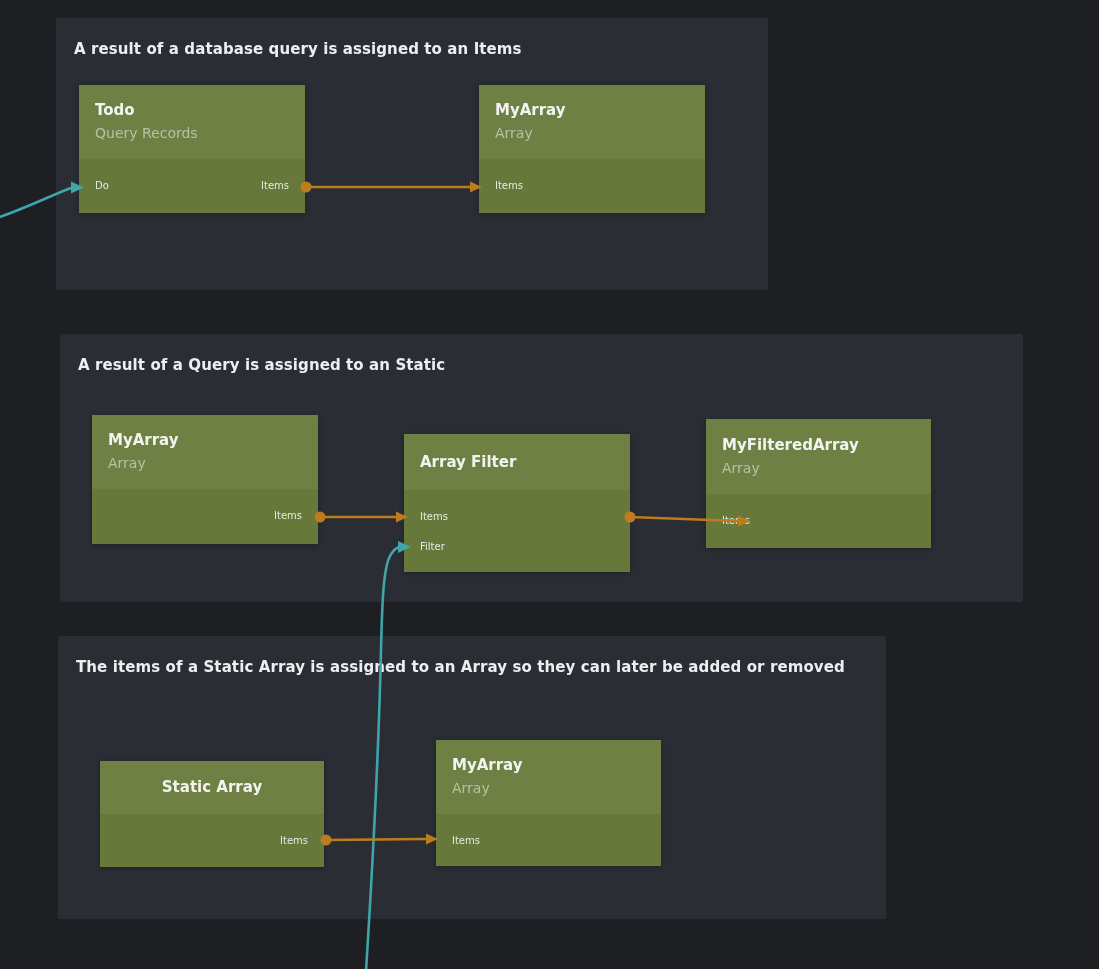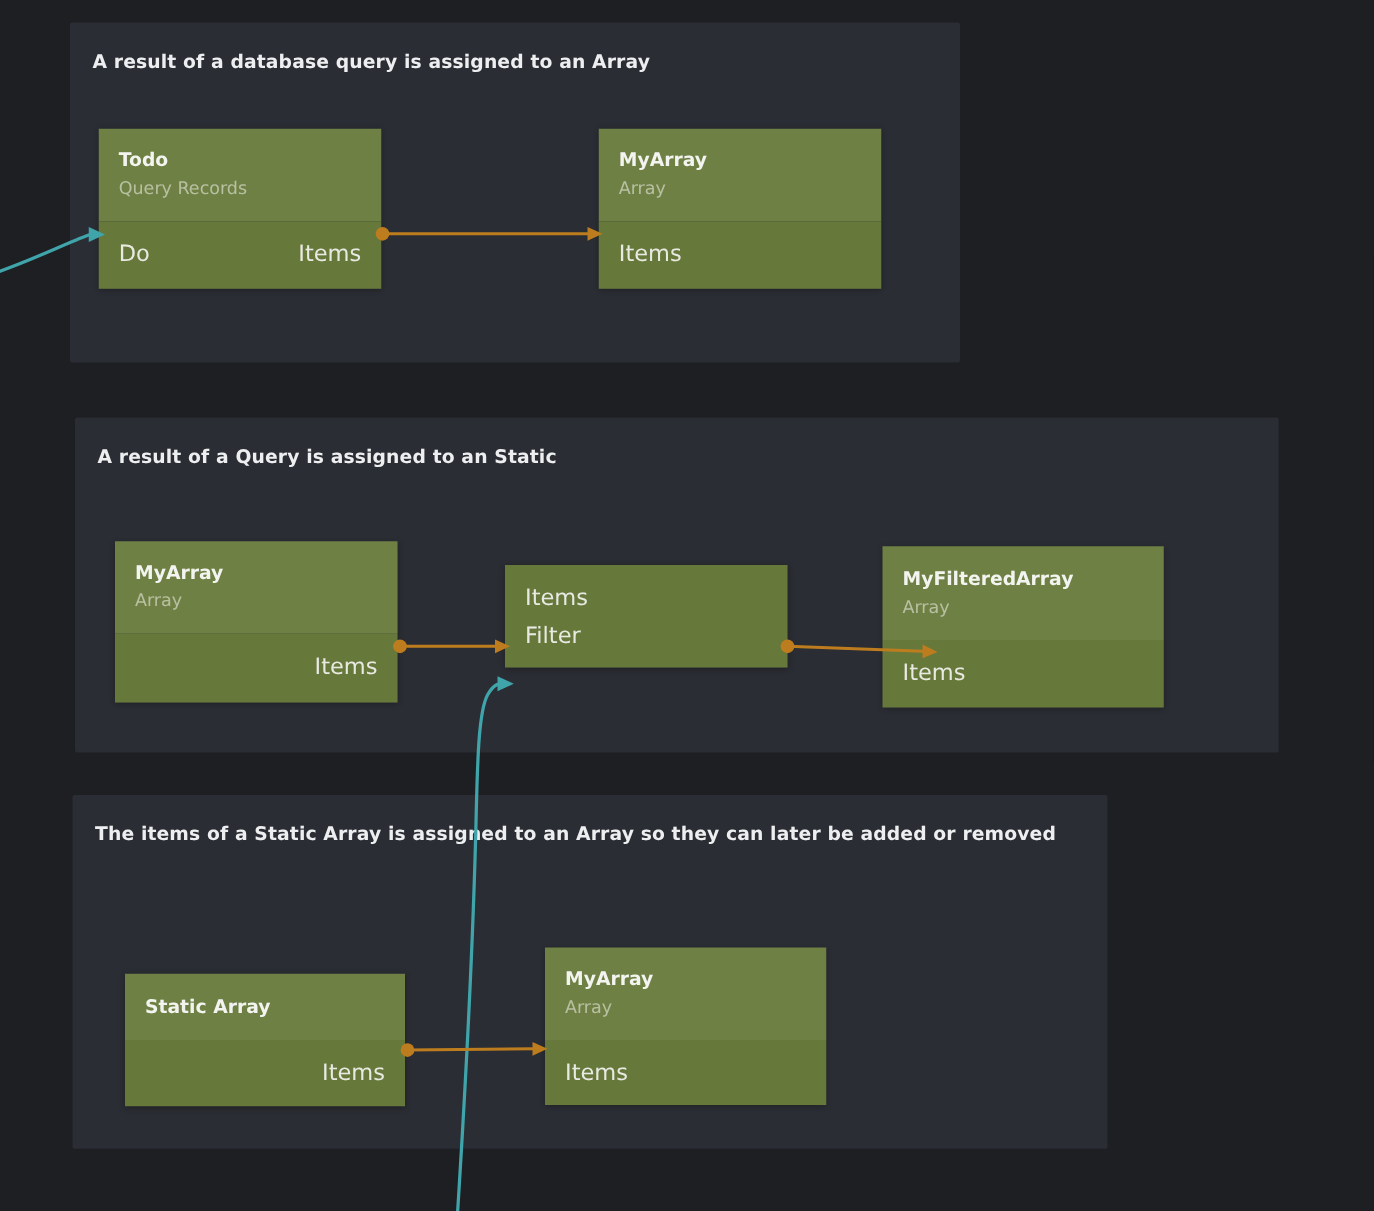--- a/index.html
+++ b/index.html
@@ -7,39 +7,39 @@
     position:relative;width:1099px;height:969px;overflow:hidden;
     background:#1E1F23;
     font-family:"DejaVu Sans","Liberation Sans",sans-serif;
     -webkit-font-smoothing:antialiased;
   }
   .cbox{position:absolute;background:#2B2D34;border-radius:2px;}
   .cbox-title{
     position:absolute;left:18px;top:22px;white-space:nowrap;
     font-size:15px;font-weight:bold;color:#EDEEEF;letter-spacing:.1px;
   }
-  .node{position:absolute;box-shadow:0 1px 5px rgba(0,0,0,.30);border-radius:0;margin-top:18px;}
+  .node{position:absolute;box-shadow:0 1px 5px rgba(0,0,0,.30);border-radius:0;}
   .nhead{
     background:#6E8043;padding:0 16px;display:flex;flex-direction:column;
     justify-content:center;gap:1px;overflow:hidden;
   }
   .nbody{background:#66793B;padding:11px 16px 0 16px;box-sizing:border-box;}
   .ntitle{font-size:15px;font-weight:bold;color:#F3F4F0;line-height:21px;white-space:nowrap;}
   .nsub{font-size:14px;color:rgba(255,255,255,.5);line-height:22px;white-space:nowrap;}
-  .prow{height:30px;display:flex;align-items:center;font-size:18px;color:#E8E9E1;}
+  .prow{height:30px;display:flex;align-items:center;font-size:10px;color:#E8E9E1;}
   .prow .pr{margin-left:auto;}
   svg.wires{position:absolute;left:0;top:0;z-index:6;pointer-events:none;}
 </style>
 </head>
 <body>
 
 <div class="canvas">
 
   <div class="cbox" style="left:56px;top:18px;width:712px;height:272px;">
-    <div class="cbox-title">A result of a database query is assigned to an Array</div>
+    <div class="cbox-title">A result of a database query is assigned to an Items</div>
   </div>
 
   <div class="cbox" style="left:60px;top:334px;width:963px;height:268px;">
     <div class="cbox-title">A result of a Query is assigned to an Static</div>
   </div>
 
   <div class="cbox" style="left:58px;top:636px;width:828px;height:283px;">
     <div class="cbox-title">The items of a Static Array is assigned to an Array so they can later be added or removed</div>
   </div>
 
@@ -74,20 +74,23 @@
       <div class="nsub">Array</div>
     </div>
     <div class="nbody" style="height:55px;">
       <div class="prow">
         <span class="pr">Items</span>
       </div>
     </div>
   </div>
 
   <div class="node" style="left:404px;top:434px;width:226px;">
+    <div class="nhead" style="height:56px;">
+      <div class="ntitle">Array Filter</div>
+    </div>
     <div class="nbody" style="height:82px;">
       <div class="prow">
         <span class="pl">Items</span>
       </div>
       <div class="prow">
         <span class="pl">Filter</span>
       </div>
     </div>
   </div>
 
@@ -96,21 +99,21 @@
       <div class="ntitle">MyFilteredArray</div>
       <div class="nsub">Array</div>
     </div>
     <div class="nbody" style="height:54px;">
       <div class="prow">
         <span class="pl">Items</span>
       </div>
     </div>
   </div>
 
-  <div class="node" style="left:100px;top:761px;width:224px;">
+  <div class="node" style="left:100px;top:761px;width:224px;text-align:center;">
     <div class="nhead" style="height:53px;">
       <div class="ntitle">Static Array</div>
     </div>
     <div class="nbody" style="height:53px;">
       <div class="prow">
         <span class="pr">Items</span>
       </div>
     </div>
   </div>
 

